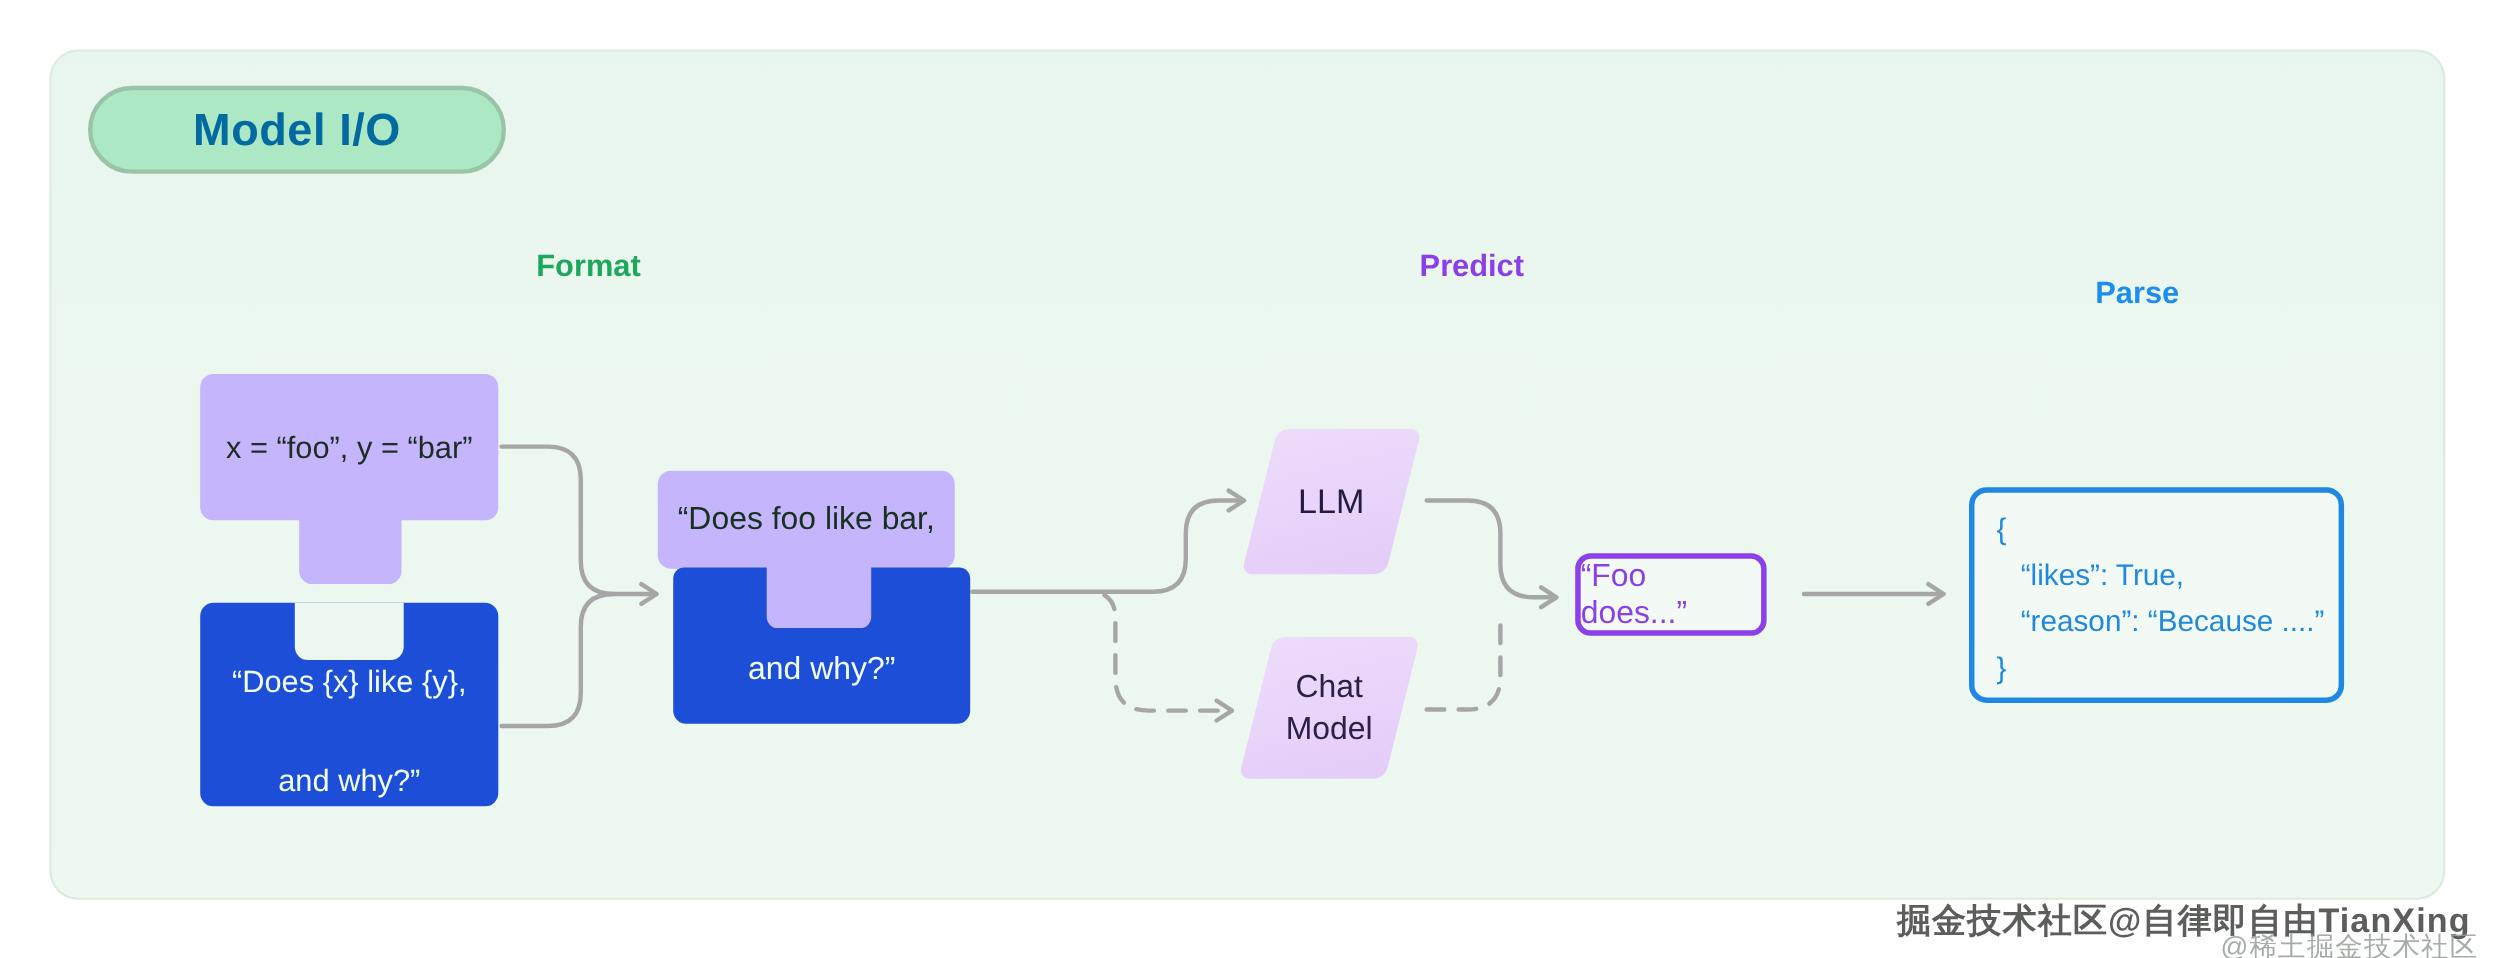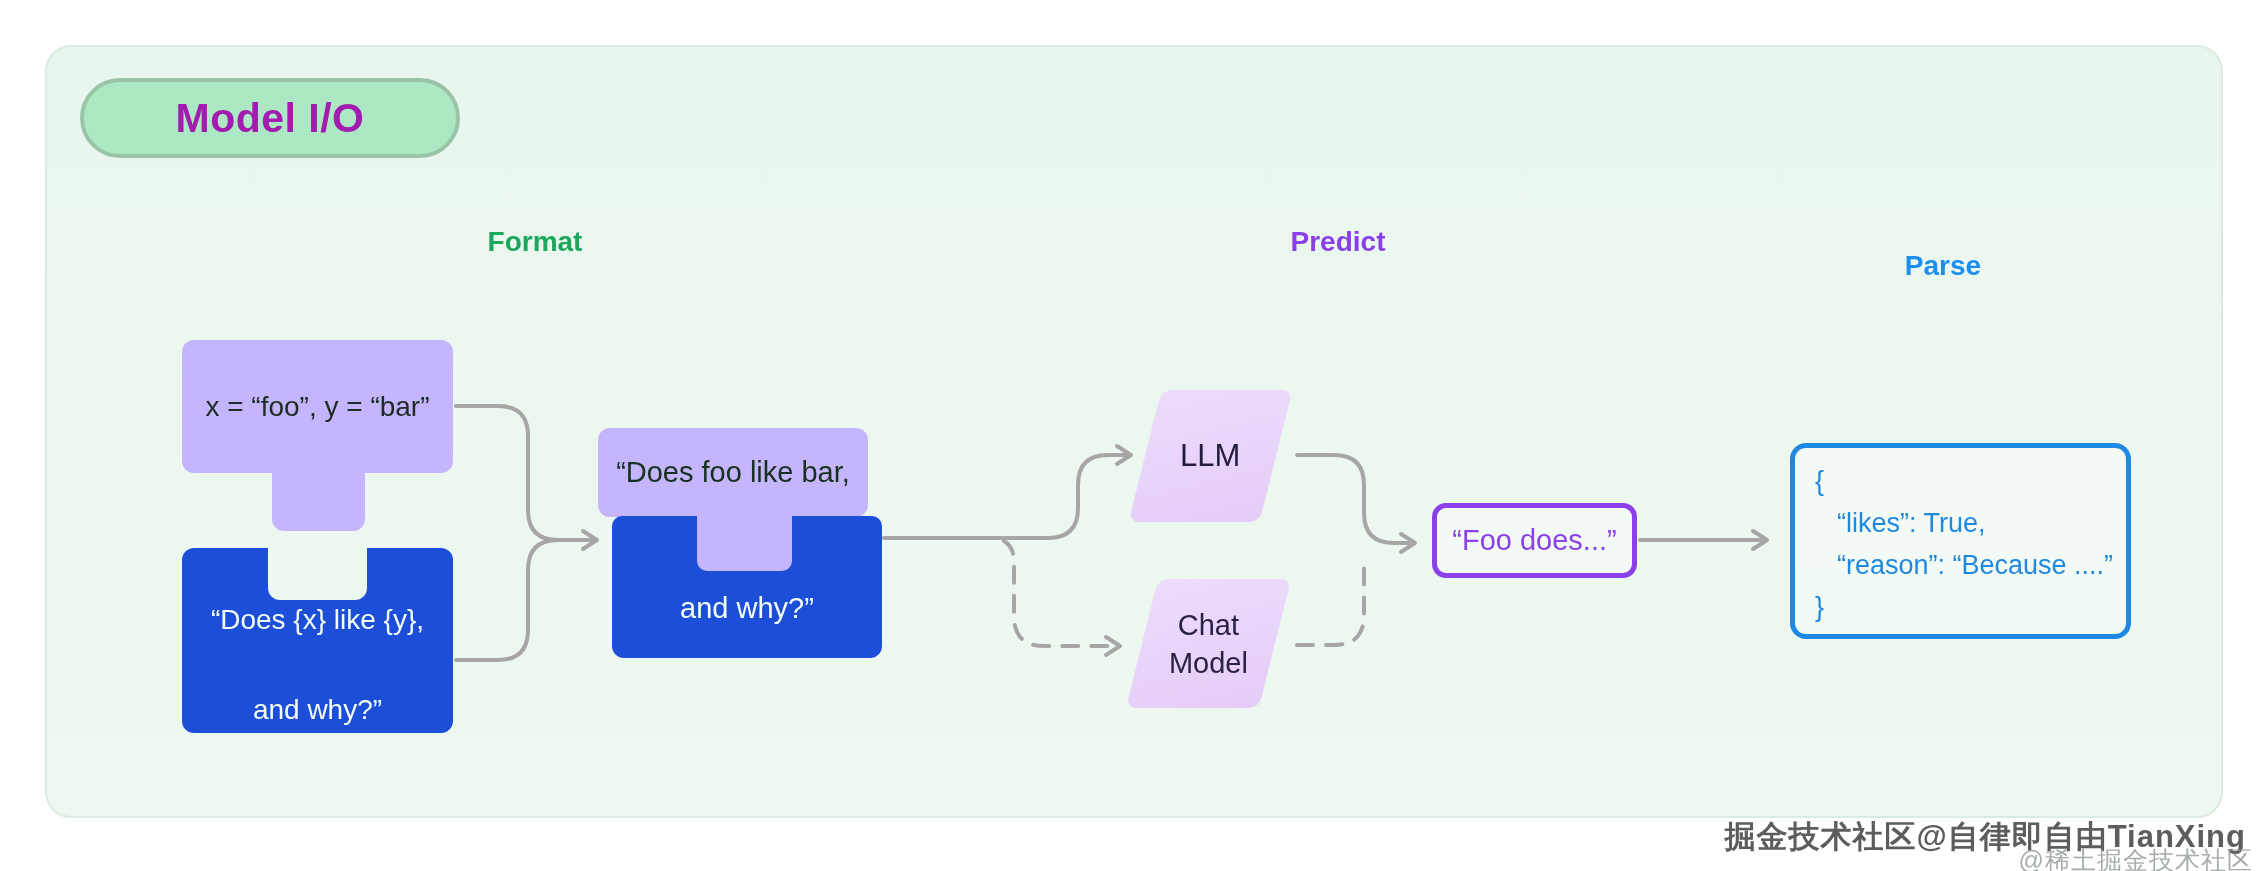--- a/index.html
+++ b/index.html
@@ -9,21 +9,21 @@
   .panel{
     position:absolute;left:45px;top:45px;width:2178px;height:773px;
     background:linear-gradient(180deg,#e9f6ed 0%,#edf8f1 100%);
     border:2px solid #dcebe0;border-radius:26px;box-sizing:border-box;
   }
 
   .badge{
     position:absolute;left:80px;top:78px;width:380px;height:80px;
     background:#ace8c3;border:4px solid #9ac4a8;border-radius:44px;
     box-sizing:border-box;display:flex;align-items:center;justify-content:center;
-    font-size:41px;font-weight:bold;color:#a21caf;letter-spacing:0.5px;
+    font-size:41px;font-weight:bold;color:#0369a1;letter-spacing:0.5px;
   }
 
   .stage-header{position:absolute;top:226px;width:280px;text-align:center;font-size:28px;font-weight:bold;}
   .hdr-format{left:395px;color:#1ba75c;}
   .hdr-predict{left:1198px;color:#8b3fe9;}
   .hdr-parse{left:1803px;color:#1d8df0;margin-top:24px;}
 
   
   .lg{background:#c4b5fd;text-align:right;}
   .dg{background:#1d4ed8;}
@@ -47,21 +47,21 @@
 
   .para{position:absolute;background:linear-gradient(165deg,#eedcfb 0%,#e4ccf8 100%);
     border-radius:10px;transform:skewX(-14deg);
     display:flex;flex-direction:column;align-items:center;justify-content:center;}
   .para-inner{transform:skewX(14deg);text-align:center;color:#241c3e;}
   .para-llm{left:1145px;top:390px;width:131px;height:132px;}
   .para-llm .para-inner{font-size:31px;}
   .para-chat{left:1142px;top:579px;width:133px;height:129px;}
   .para-chat .para-inner{font-size:29px;line-height:38px;color:#2a2145;}
 
-  .foo-box{position:absolute;left:1432px;top:503px;width:205px;height:75px;
+  .foo-box{position:absolute;left:1432px;top:503px;width:174px;height:75px;
     border:5px solid #8c40e9;border-radius:14px;box-sizing:border-box;background:rgba(255,255,255,0.4);
     display:flex;align-items:center;justify-content:center;font-size:29px;color:#8c40e9;}
 
   .json-box{position:absolute;left:1790px;top:443px;width:341px;height:196px;
     border:5px solid #1e88e2;border-radius:16px;box-sizing:border-box;background:rgba(255,255,255,0.4);
     padding:12px 0 0 20px;font-size:27px;line-height:42px;color:#1f89dd;}
   .json-line{white-space:pre;}
   .json-indent{padding-left:22px;}
 
   .wires{position:absolute;left:0;top:0;width:2268px;height:871px;pointer-events:none;}

